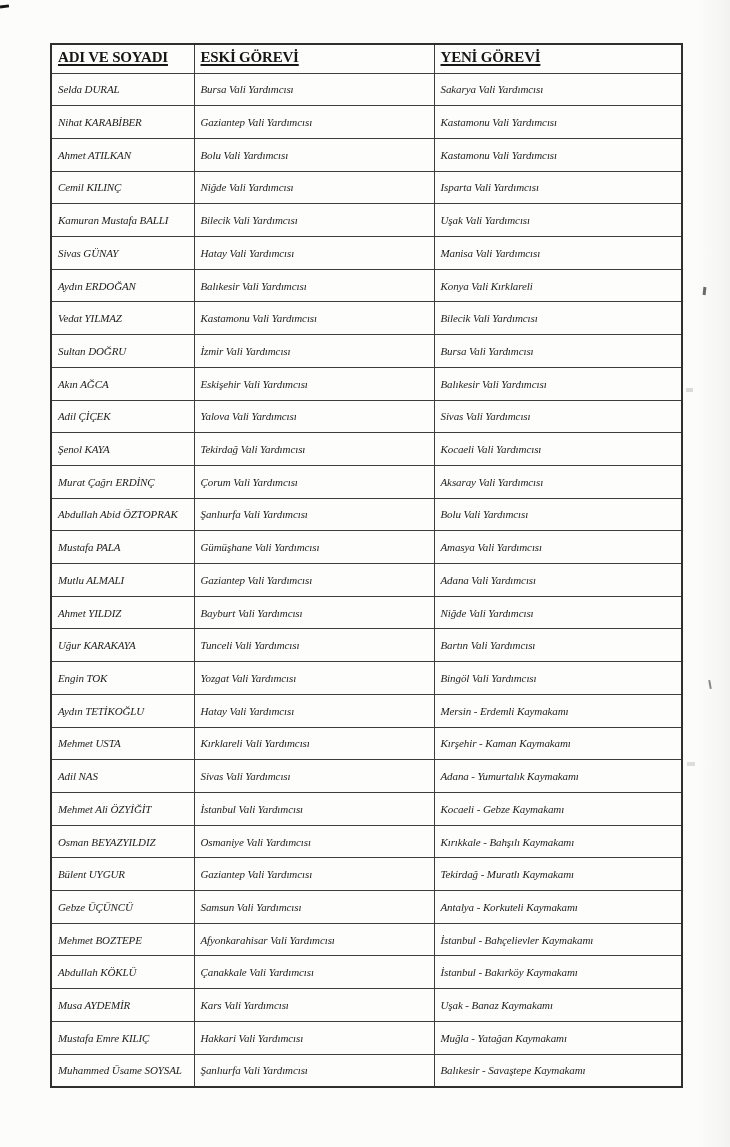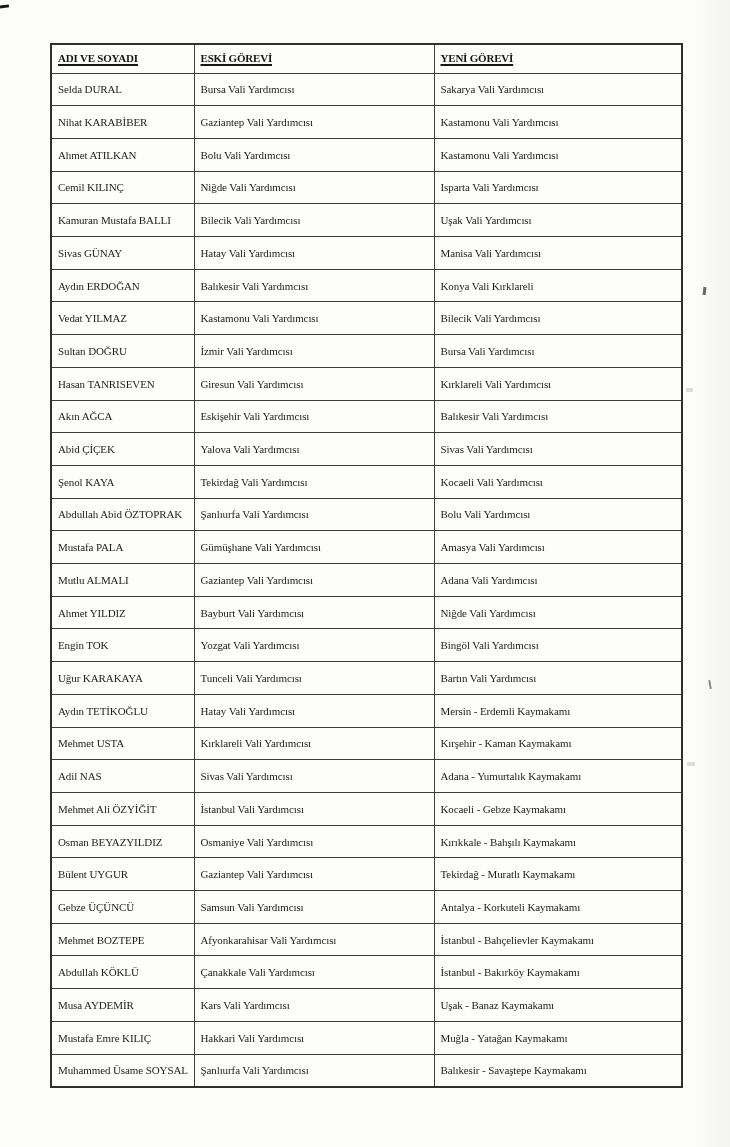--- a/index.html
+++ b/index.html
@@ -44,32 +44,32 @@
     vertical-align: middle;
     overflow: hidden;
     white-space: nowrap;
   }
 
   table.scan-table thead tr { height: 29px; }
 
   table.scan-table th {
     text-align: left;
     padding: 0 2px 2px 6px;
-    font-size: 11px;
+    font-size: 15px;
     font-weight: bold;
     letter-spacing: -0.2px;
     color: #161616;
   }
   table.scan-table th .u {
     text-decoration: underline;
     text-decoration-thickness: 1.5px;
     text-underline-offset: 2px;
   }
 
-  table.scan-table tbody tr { height: 30.8px; }
+  table.scan-table tbody tr { height: 30.8px; font-style: italic; }
 
   table.scan-table td {
     padding: 0 3px 0 6px;
     font-size: 11px;
     letter-spacing: -0.1px;
     color: #1d1d1d;
   }
 
   .artifact { position: absolute; pointer-events: none; }
   .artifact-1 { left: 0px;   top: 5px;   width: 9px; height: 3px; background: #151515; transform: rotate(-8deg); }
@@ -148,70 +148,70 @@
           <td>Vedat YILMAZ</td>
           <td>Kastamonu Vali Yardımcısı</td>
           <td>Bilecik Vali Yardımcısı</td>
         </tr>
         <tr>
           <td>Sultan DOĞRU</td>
           <td>İzmir Vali Yardımcısı</td>
           <td>Bursa Vali Yardımcısı</td>
         </tr>
         <tr>
-          <td>Hasan TANRISEVEN</td>
-          <td>Giresun Vali Yardımcısı</td>
-          <td>Kırklareli Vali Yardımcısı</td>
-        </tr>
-        <tr>
           <td>Akın AĞCA</td>
           <td>Eskişehir Vali Yardımcısı</td>
           <td>Balıkesir Vali Yardımcısı</td>
         </tr>
         <tr>
-          <td>Abid ÇİÇEK</td>
+          <td>Adil ÇİÇEK</td>
           <td>Yalova Vali Yardımcısı</td>
           <td>Sivas Vali Yardımcısı</td>
         </tr>
         <tr>
           <td>Şenol KAYA</td>
           <td>Tekirdağ Vali Yardımcısı</td>
           <td>Kocaeli Vali Yardımcısı</td>
         </tr>
         <tr>
+          <td>Murat Çağrı ERDİNÇ</td>
+          <td>Çorum Vali Yardımcısı</td>
+          <td>Aksaray Vali Yardımcısı</td>
+        </tr>
+        <tr>
           <td>Abdullah Abid ÖZTOPRAK</td>
           <td>Şanlıurfa Vali Yardımcısı</td>
           <td>Bolu Vali Yardımcısı</td>
         </tr>
         <tr>
           <td>Mustafa PALA</td>
           <td>Gümüşhane Vali Yardımcısı</td>
           <td>Amasya Vali Yardımcısı</td>
         </tr>
         <tr>
           <td>Mutlu ALMALI</td>
           <td>Gaziantep Vali Yardımcısı</td>
           <td>Adana Vali Yardımcısı</td>
         </tr>
         <tr>
           <td>Ahmet YILDIZ</td>
           <td>Bayburt Vali Yardımcısı</td>
           <td>Niğde Vali Yardımcısı</td>
         </tr>
         <tr>
+          <td>Uğur KARAKAYA</td>
+          <td>Tunceli Vali Yardımcısı</td>
+          <td>Bartın Vali Yardımcısı</td>
+        </tr>
+        <tr>
           <td>Engin TOK</td>
           <td>Yozgat Vali Yardımcısı</td>
           <td>Bingöl Vali Yardımcısı</td>
         </tr>
         <tr>
-          <td>Uğur KARAKAYA</td>
-          <td>Tunceli Vali Yardımcısı</td>
-          <td>Bartın Vali Yardımcısı</td>
-        </tr>
-        <tr>
           <td>Aydın TETİKOĞLU</td>
           <td>Hatay Vali Yardımcısı</td>
           <td>Mersin - Erdemli Kaymakamı</td>
         </tr>
         <tr>
           <td>Mehmet USTA</td>
           <td>Kırklareli Vali Yardımcısı</td>
           <td>Kırşehir - Kaman Kaymakamı</td>
         </tr>
         <tr>

